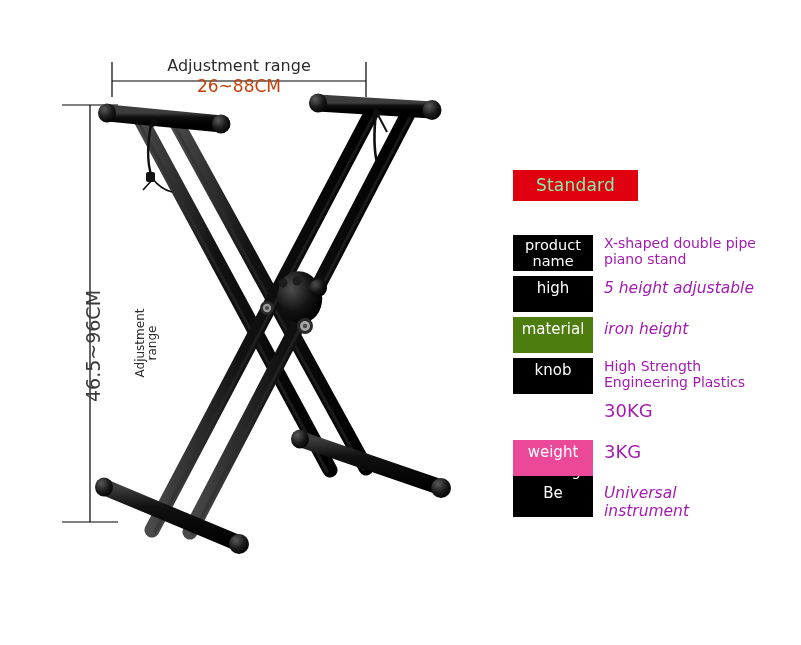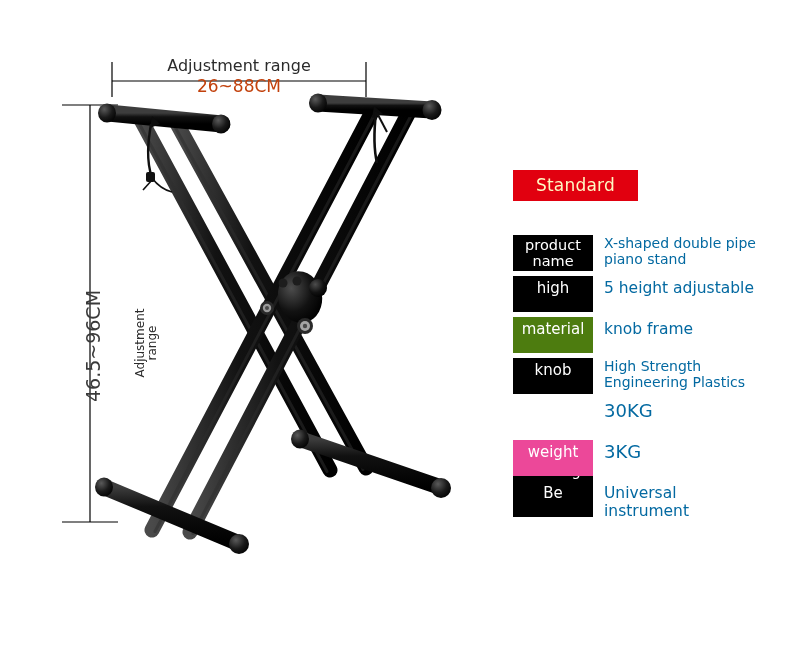--- a/index.html
+++ b/index.html
@@ -105,21 +105,21 @@
     width: 290px;
   }
 
   #standard-badge {
     position: absolute;
     left: 8px;
     top: 5px;
     width: 125px;
     height: 31px;
     background: #e1000f;
-    color: #fef9c3;
+    color: #86efac;
     font-size: 17px;
     line-height: 31px;
     text-align: center;
     letter-spacing: 0.2px;
   }
 
   #spec-rows {
     position: absolute;
     left: 0px;
     top: 70px;
@@ -150,32 +150,33 @@
     padding-top: 2px;
     font-size: 14.5px;
   }
   .spec-val {
     position: absolute;
     left: 99px;
     top: 0px;
     width: 190px;
     font-size: 14px;
     line-height: 16px;
-    color: #0369a1;
+    color: #a21caf;
     white-space: pre-line;
   }
   .spec-val.big {
     font-size: 18px;
     line-height: 20px;
     top: 2px;
   }
   .spec-val.mid {
     font-size: 15.5px;
     line-height: 18px;
     top: 3px;
+    font-style: italic;
   }
 </style>
 </head>
 <body>
 
 <div id="page">
 
   <div id="product-figure">
 
     <svg id="stand-svg" width="480" height="600" viewBox="0 0 480 600">
@@ -303,21 +304,21 @@
 name</div>
           <div class="spec-val">X-shaped double pipe
 piano stand</div>
         </div>
         <div class="spec-row">
           <div class="spec-key" style="background: rgb(0, 0, 0);">high</div>
           <div class="spec-val mid">5 height adjustable</div>
         </div>
         <div class="spec-row">
           <div class="spec-key" style="background: #4d7c0f;">material</div>
-          <div class="spec-val mid">knob frame</div>
+          <div class="spec-val mid">iron height</div>
         </div>
         <div class="spec-row">
           <div class="spec-key" style="background: rgb(0, 0, 0);">knob</div>
           <div class="spec-val">High Strength
 Engineering Plastics</div>
         </div>
         <div class="spec-row">
           <div class="spec-key two-line" style="background: rgb(0, 0, 0); margin-top: 46px;">load-
 bearing</div>
           <div class="spec-val big">30KG</div>

